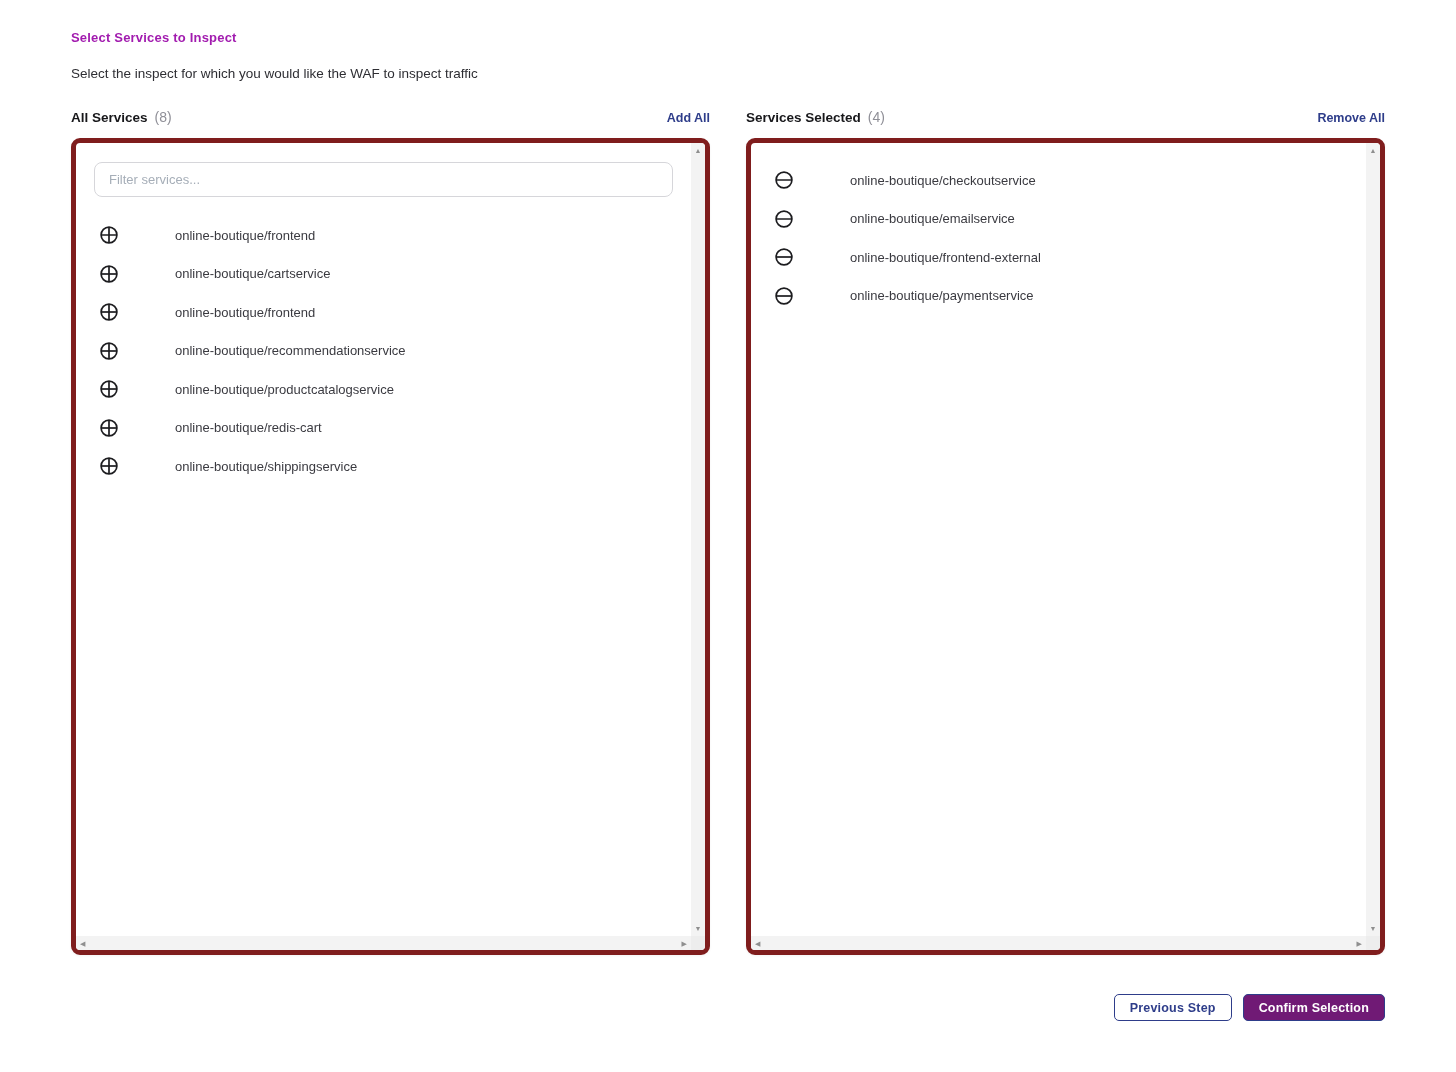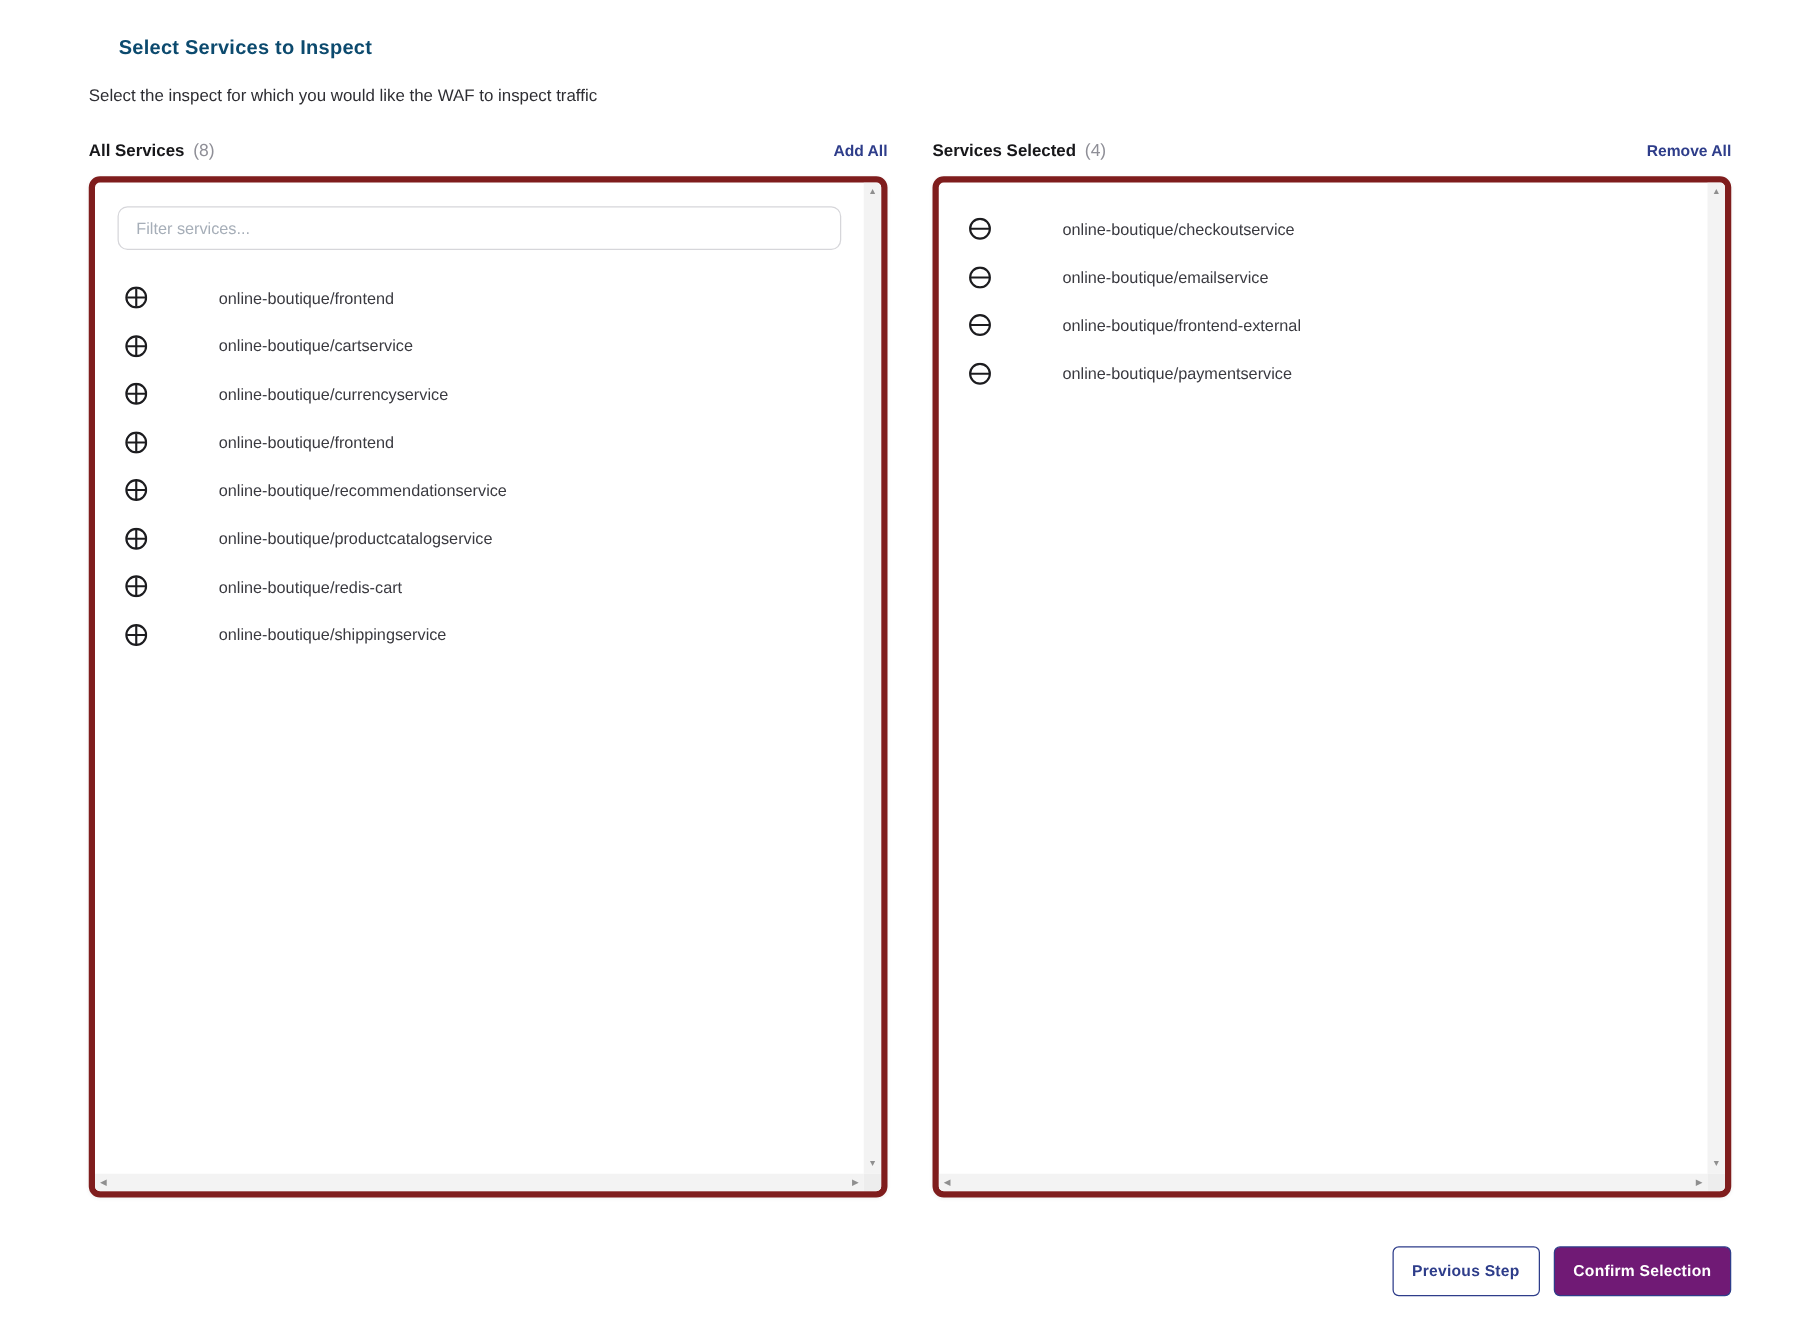--- a/index.html
+++ b/index.html
@@ -1,20 +1,20 @@
 <!DOCTYPE html>
 <html><head>
 <meta charset="utf-8">
 <style>
   * { margin:0; padding:0; box-sizing:border-box; }
   html,body { width:1456px; height:1072px; background:#ffffff;
     font-family:"Liberation Sans", sans-serif; color:#3f3f46; }
   .page { padding:30px 71px 0 71px; }
 
-  .page-title { font-size:16px; font-weight:700; color:#0c4a6e; letter-spacing:.2px;margin-left:24px; }
+  .page-title { font-size:13px; font-weight:700; color:#a21caf; letter-spacing:.2px; }
   .page-subtitle { margin-top:21px; font-size:13.5px; color:#2e2e33; }
 
   .columns { display:flex; gap:36px; margin-top:28px; }
   .col { flex:1; min-width:0; }
 
   .col-header { display:flex; align-items:baseline; margin-bottom:13px; }
   .col-title { font-size:13.5px; font-weight:700; color:#17171a; }
   .col-count { font-size:14px; color:#8f8f97; margin-left:7px; font-weight:400; }
   .col-action { margin-left:auto; font-size:12.5px; font-weight:700; color:#2e3d8a; cursor:pointer; }
 
@@ -39,21 +39,21 @@
   
   .svc-list { padding-top:19px; }
   .svc-list.no-filter { padding-top:18px; }
   .service-row { display:flex; align-items:center; height:38.5px; padding-left:24px; cursor:pointer;gap:44px; }
   .svc-icon { width:18px; height:18px; margin-right:13px; display:inline-flex; }
   .svc-icon svg { display:block; }
   .svc-label { font-size:13px; color:#3a3a40; white-space:nowrap; }
 
   
   .footer { display:flex; justify-content:flex-end; gap:11px; margin-top:39px; }
-  .btn { height:40px; border-radius:5px; font-size:12.5px; font-weight:700; padding:0 15px;
+  .btn { height:27px; border-radius:5px; font-size:12.5px; font-weight:700; padding:0 15px;
     display:inline-flex; align-items:center; cursor:pointer; font-family:inherit; letter-spacing:.2px; }
   .btn-outline { background:#fff; border:1.5px solid #2e3d8a; color:#2e3d8a; }
   .btn-filled { background:#701a75; border:1.5px solid #2e3d8a; color:#ffffff; }
 </style>
 </head>
 <body>
 
 <div class="page">
 
   <div class="page-title">Select Services to Inspect</div>
@@ -95,30 +95,20 @@
                 <span class="svc-label">online-boutique/cartservice</span>
               </div>
               <div class="service-row">
                 <span class="svc-icon">
                   <svg width="18" height="18" viewBox="0 0 18 18" fill="none">
                     <circle cx="9" cy="9" r="7.9" stroke="#1c1c1f" stroke-width="1.7"></circle>
                     <line x1="9" y1="1.7" x2="9" y2="16.3" stroke="#1c1c1f" stroke-width="1.7"></line>
                     <line x1="1.7" y1="9" x2="16.3" y2="9" stroke="#1c1c1f" stroke-width="1.7"></line>
                   </svg>
                 </span>
-                <span class="svc-label">online-boutique/currencyservice</span>
-              </div>
-              <div class="service-row">
-                <span class="svc-icon">
-                  <svg width="18" height="18" viewBox="0 0 18 18" fill="none">
-                    <circle cx="9" cy="9" r="7.9" stroke="#1c1c1f" stroke-width="1.7"></circle>
-                    <line x1="9" y1="1.7" x2="9" y2="16.3" stroke="#1c1c1f" stroke-width="1.7"></line>
-                    <line x1="1.7" y1="9" x2="16.3" y2="9" stroke="#1c1c1f" stroke-width="1.7"></line>
-                  </svg>
-                </span>
                 <span class="svc-label">online-boutique/frontend</span>
               </div>
               <div class="service-row">
                 <span class="svc-icon">
                   <svg width="18" height="18" viewBox="0 0 18 18" fill="none">
                     <circle cx="9" cy="9" r="7.9" stroke="#1c1c1f" stroke-width="1.7"></circle>
                     <line x1="9" y1="1.7" x2="9" y2="16.3" stroke="#1c1c1f" stroke-width="1.7"></line>
                     <line x1="1.7" y1="9" x2="16.3" y2="9" stroke="#1c1c1f" stroke-width="1.7"></line>
                   </svg>
                 </span>

